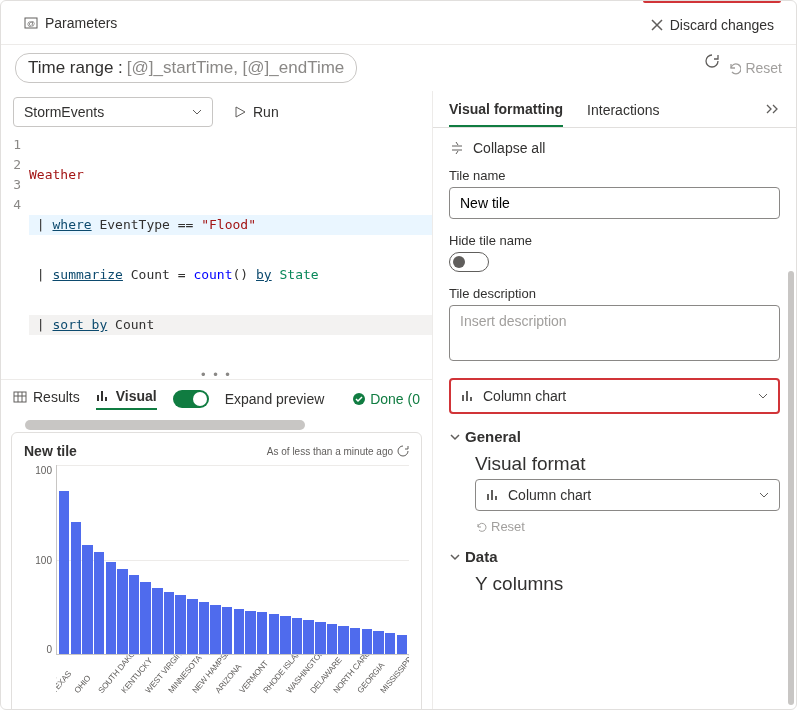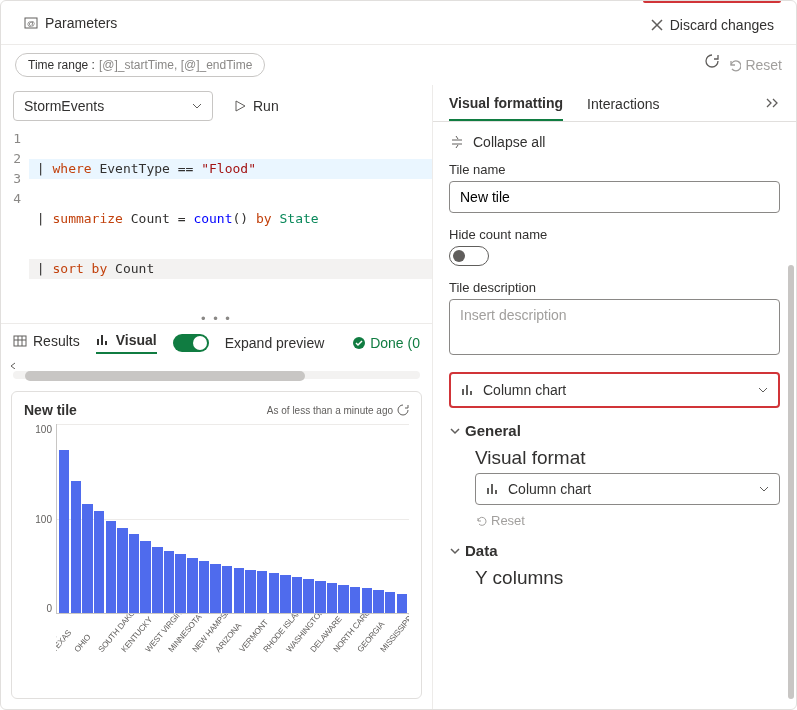--- a/index.html
+++ b/index.html
@@ -6,40 +6,40 @@
   body { font-family: "Segoe UI", Arial, sans-serif; font-size: 13px; color: #323130; background: #fff; width: 797px; height: 710px; overflow: hidden; border: 1px solid #e1dfdd; border-radius: 6px; }
 
   
   .toolbar { display: flex; align-items: center; height: 44px; padding: 0 12px; border-bottom: 1px solid #edebe9; }
   .tool-btn { display: flex; align-items: center; gap: 6px; padding: 6px 10px; border-radius: 4px; cursor: pointer; font-size: 14px; }
   .toolbar-right { margin-left: auto; display: flex; align-items: center; gap: 8px; flex-direction: column; }
   .hilite-red { border: 2px solid #d13438; border-radius: 2px; }
 
   
   .chiprow { display: flex; align-items: center; padding: 8px 14px; }
-  .chip { border: 1px solid #c8c6c4; border-radius: 14px; padding: 4px 12px; font-size: 12px; display: flex; gap: 4px; align-items: center; }
+  .chip { border: 1px solid #c8c6c4; border-radius: 14px; padding: 4px 12px; font-size: 17px; display: flex; gap: 4px; align-items: center; }
   .chip .lbl { color: #323130; }
   .chip .val { color: #8a8886; }
   .reset-btn { margin-left: auto; display: flex; align-items: center; gap: 4px; color: #a19f9d; font-size: 14px; }
 
   
   .main { display: flex; height: calc(100% - 44px - 40px); }
   .left { width: 432px; border-right: 1px solid #edebe9; display: flex; flex-direction: column; }
   .right { flex: 1; display: flex; flex-direction: column; position: relative; }
 
   
   .qhead { display: flex; align-items: center; gap: 10px; padding: 6px 12px; }
   .select { border: 1px solid #c8c6c4; border-radius: 4px; padding: 6px 10px; min-width: 200px; display: flex; justify-content: space-between; align-items: center; font-size: 14px; }
   .run-btn { display: flex; align-items: center; gap: 6px; padding: 6px 10px; font-size: 14px; }
 
   
   .editor { display: flex; font-family: Consolas, monospace; font-size: 13px; padding: 2px 0; }
   .gutter { width: 28px; text-align: right; color: #8a8886; padding-right: 8px; user-select: none; }
   .code { flex: 1; white-space: pre; }
-  .code .kw { color: #c2410c; }
+  .code .kw { color: #0c4a6e; text-decoration: underline; }
   .code .pipe { color: #323130; }
   .code .id { color: #a31515; }
   .code .fn { color: #0000ff; }
   .code .str { color: #a31515; }
   .code .state { color: #09885a; }
   .line { height: 20px; line-height: 20px; }
   .line-hl { background: #f3f2f1; }
   .line-hl2 { background: #eaf6ff; }
   .edit-area { flex: 0 0 150px; }
 
@@ -160,20 +160,21 @@
 
     <div class="edit-area">
       <div class="editor">
         <div class="gutter">
           <div class="line">1</div>
           <div class="line">2</div>
           <div class="line">3</div>
           <div class="line">4</div>
         </div>
         <div class="code">
+          <div class="line"><span class="id">Weather</span></div>
           <div class="line line-hl2"> <span class="pipe">|</span> <span class="kw">where</span> EventType == <span class="str">"Flood"</span></div>
           <div class="line"> <span class="pipe">|</span> <span class="kw">summarize</span> Count = <span class="fn">count</span>() <span class="kw">by</span> <span class="state">State</span></div>
           <div class="line line-hl"> <span class="pipe">|</span> <span class="kw">sort by</span> Count</div>
         </div>
       </div>
     </div>
 
     <div class="drag-dots">• • •</div>
 
     <div class="res-tabs">
@@ -307,21 +308,21 @@
       <div class="collapse-all">
         <svg width="16" height="16">
             <path d="M3 6h10M3 10h10M7 2l2 3M7 14l2-3" stroke="#605e5c" fill="none"></path>
           </svg>
         <span>Collapse all</span>
       </div>
 
       <label class="field-label">Tile name</label>
       <input class="text-input" value="New tile" style="">
 
-      <label class="field-label">Hide count name</label>
+      <label class="field-label">Hide tile name</label>
       <div class="toggle-off"></div>
 
       <label class="field-label">Tile description</label>
       <textarea class="text-input" placeholder="Insert description" style=""></textarea>
 
       <div class="select hilite-red" style="width:100%;border-width:2px;border-color:#d13438;padding:8px 10px;margin-bottom:10px">
         <span style="display:flex;align-items:center;gap:8px">
           <svg width="14" height="14">
               <path d="M2 12V6M6 12V2M10 12V8" stroke="#605e5c" stroke-width="2"></path>
             </svg>

